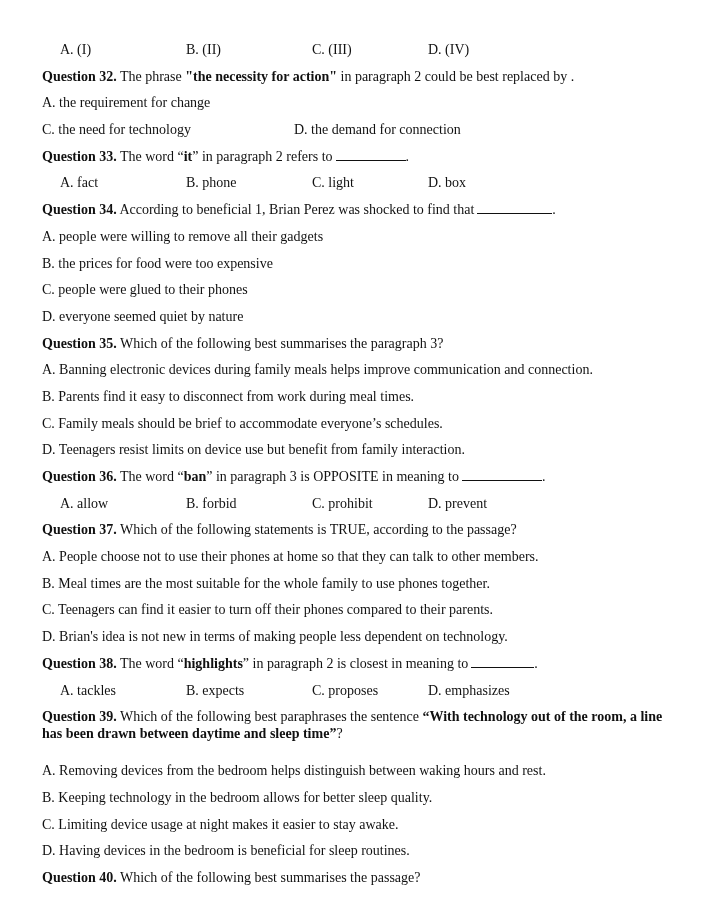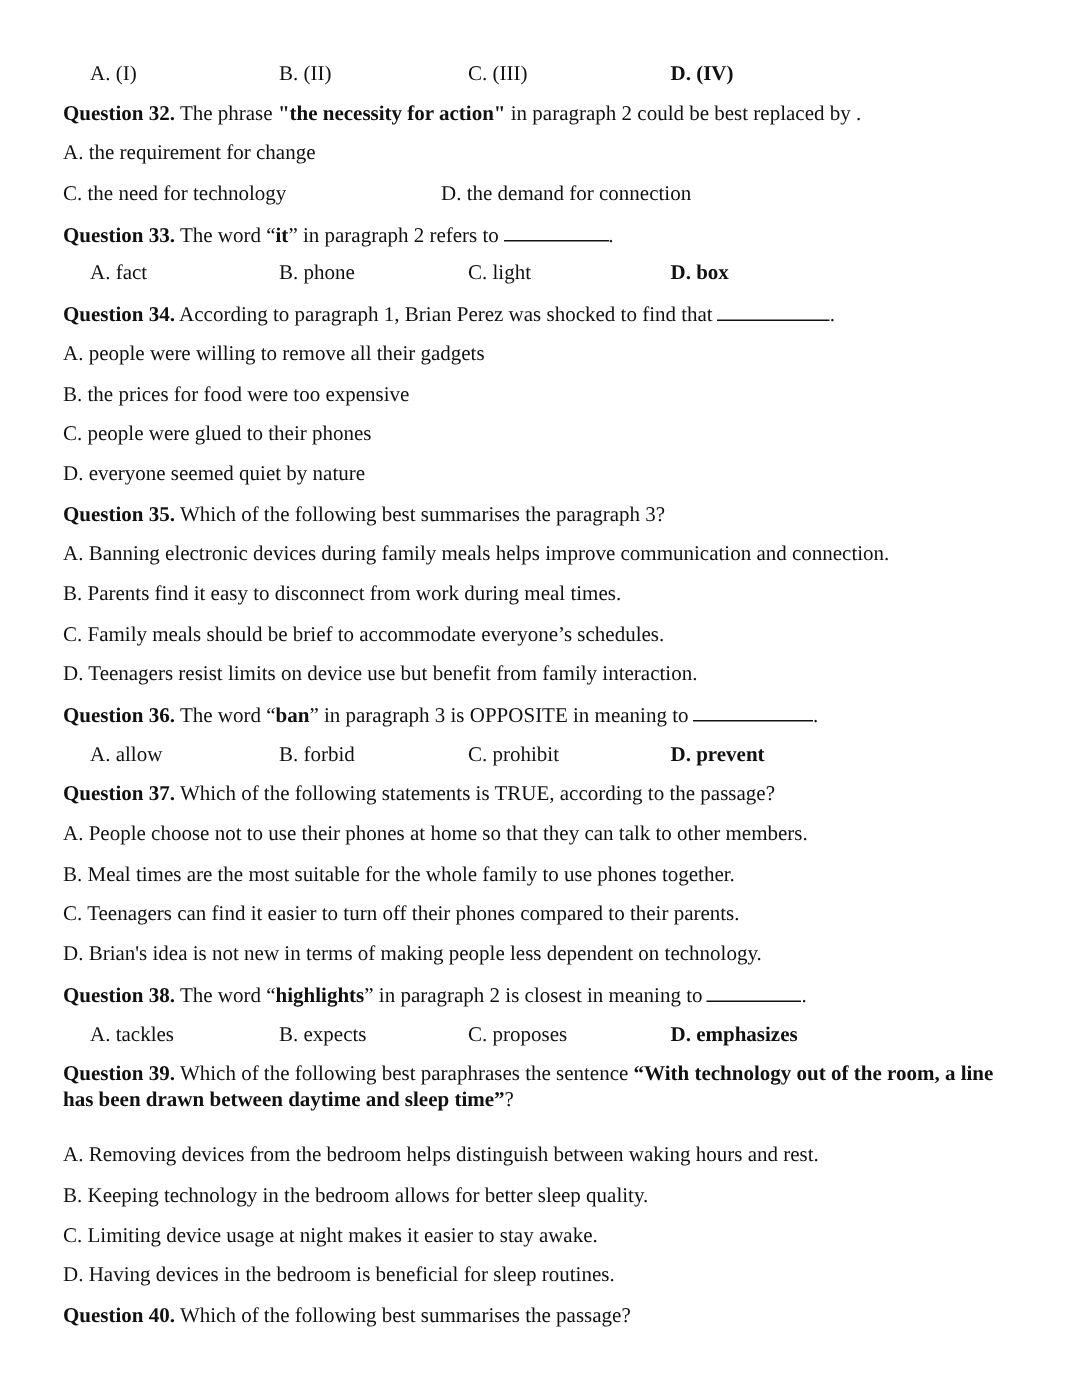--- a/index.html
+++ b/index.html
@@ -49,21 +49,21 @@
     .blank.w11 { width: 80px; }
     .blank.w8 { width: 63px; }
     .opt4 {
       position: absolute;
       top: 0;
       margin-left: 18px;
     }
     .opt4.c0 { left: 0; }
     .opt4.c1 { left: 126px; }
     .opt4.c2 { left: 252px; }
-    .opt4.c3 { left: 387px; font-weight: bold; }
+    .opt4.c3 { left: 368px; }
     .opt2 {
       position: absolute;
       top: 0;
     }
     .opt2.c0 { left: 0; }
     .opt2.c1 { left: 252px; }
     .option { cursor: pointer; }
   </style>
 </head>
 <body>
@@ -92,21 +92,21 @@
     <span class="q-label">Question 33.</span><span> The word “</span><span class="b">it</span><span>” in paragraph 2 refers to</span><span class="blank w9"></span><span>.</span>
   </div>
   <div class="line">
     <span class="opt4 c0 option">A. fact</span>
     <span class="opt4 c1 option">B. phone</span>
     <span class="opt4 c2 option">C. light</span>
     <span class="opt4 c3 option">D. box</span>
   </div>
 
   <div class="line">
-    <span class="q-label">Question 34.</span><span> According to paragraph 1, Brian Perez was shocked to find that</span><span class="blank w10"></span><span>.</span>
+    <span class="q-label">Question 34.</span><span> According to beneficial 1, Brian Perez was shocked to find that</span><span class="blank w10"></span><span>.</span>
   </div>
   <div class="line option">A. people were willing to remove all their gadgets</div>
   <div class="line option">B. the prices for food were too expensive</div>
   <div class="line option">C. people were glued to their phones</div>
   <div class="line option">D. everyone seemed quiet by nature</div>
 
   <div class="line">
     <span class="q-label">Question 35.</span><span> Which of the following best summarises the paragraph 3?</span>
   </div>
   <div class="line option">A. Banning electronic devices during family meals helps improve communication and connection.</div>

